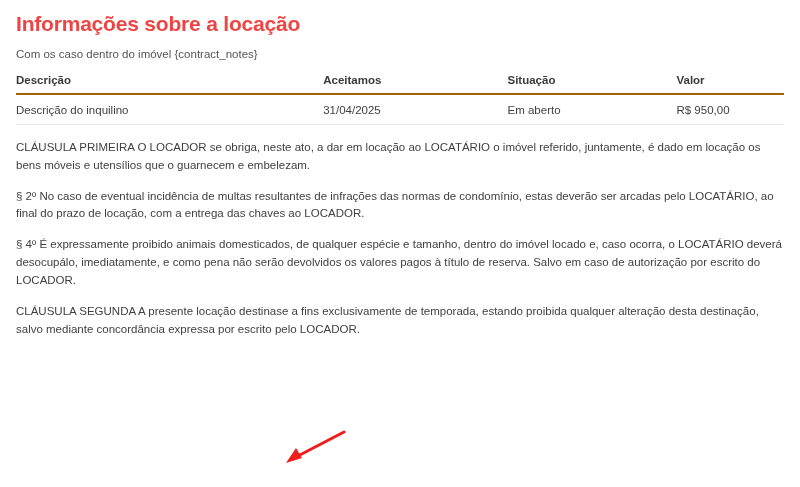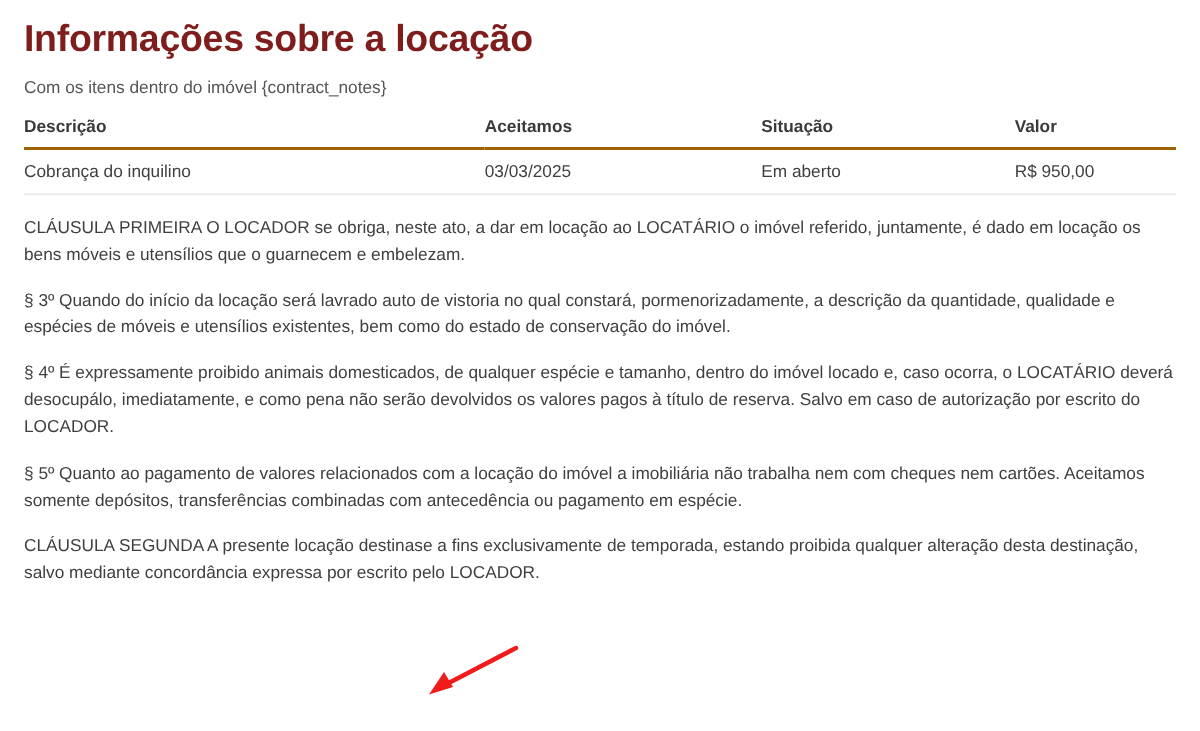--- a/index.html
+++ b/index.html
@@ -15,23 +15,23 @@
     overflow: hidden;
   }
   .page {
     position: relative;
     width: 800px;
     height: 487px;
     box-sizing: border-box;
     padding: 10px 16px 0 16px;
   }
   .doc-title {
-    font-size: 25px;
+    font-size: 21px;
     font-weight: bold;
-    color: #7f1d1d;
+    color: #ef4444;
     letter-spacing: -0.2px;
     margin: 2px 0 0 0;
   }
   .doc-subtitle {
     font-size: 11.5px;
     color: #555;
     margin-top: 12px;
   }
   table.items {
     width: 100%;
@@ -77,46 +77,45 @@
     height: 34px;
     pointer-events: none;
   }
 </style>
 </head>
 <body>
 
 <div class="page">
 
   <h1 class="doc-title">Informações sobre a locação</h1>
-  <div class="doc-subtitle">Com os itens dentro do imóvel {contract_notes}</div>
+  <div class="doc-subtitle">Com os caso dentro do imóvel {contract_notes}</div>
 
   <table class="items">
     <thead>
       <tr>
         <th class="col-desc">Descrição</th>
         <th class="col-venc">Aceitamos</th>
         <th class="col-sit">Situação</th>
         <th class="col-val">Valor</th>
       </tr>
     </thead>
     <tbody>
       <tr>
-        <td>Cobrança do inquilino</td>
-        <td>03/03/2025</td>
+        <td>Descrição do inquilino</td>
+        <td>31/04/2025</td>
         <td>Em aberto</td>
         <td>R$ 950,00</td>
       </tr>
     </tbody>
   </table>
 
   <div class="clauses">
     <p class="clause">CLÁUSULA PRIMEIRA O LOCADOR se obriga, neste ato, a dar em locação ao LOCATÁRIO o imóvel referido, juntamente, é dado em locação os bens móveis e utensílios que o guarnecem e embelezam.</p>
-    <p class="clause">§ 3º Quando do início da locação será lavrado auto de vistoria no qual constará, pormenorizadamente, a descrição da quantidade, qualidade e espécies de móveis e utensílios existentes, bem como do estado de conservação do imóvel.</p>
+    <p class="clause">§ 2º No caso de eventual incidência de multas resultantes de infrações das normas de condomínio, estas deverão ser arcadas pelo LOCATÁRIO, ao final do prazo de locação, com a entrega das chaves ao LOCADOR.</p>
     <p class="clause">§ 4º É expressamente proibido animais domesticados, de qualquer espécie e tamanho, dentro do imóvel locado e, caso ocorra, o LOCATÁRIO deverá desocupálo, imediatamente, e como pena não serão devolvidos os valores pagos à título de reserva. Salvo em caso de autorização por escrito do LOCADOR.</p>
-    <p class="clause">§ 5º Quanto ao pagamento de valores relacionados com a locação do imóvel a imobiliária não trabalha nem com cheques nem cartões. Aceitamos somente depósitos, transferências combinadas com antecedência ou pagamento em espécie.</p>
     <p class="clause">CLÁUSULA SEGUNDA A presente locação destinase a fins exclusivamente de temporada, estando proibida qualquer alteração desta destinação, salvo mediante concordância expressa por escrito pelo LOCADOR.</p>
   </div>
 
   <svg class="arrow" viewBox="0 0 70 34">
     <line x1="66" y1="2" x2="16" y2="28" stroke="#f01c1c" stroke-width="3" stroke-linecap="round"></line>
     <polygon points="8,33 24,28 18,18" fill="#f01c1c"></polygon>
   </svg>
 
 </div>
 

